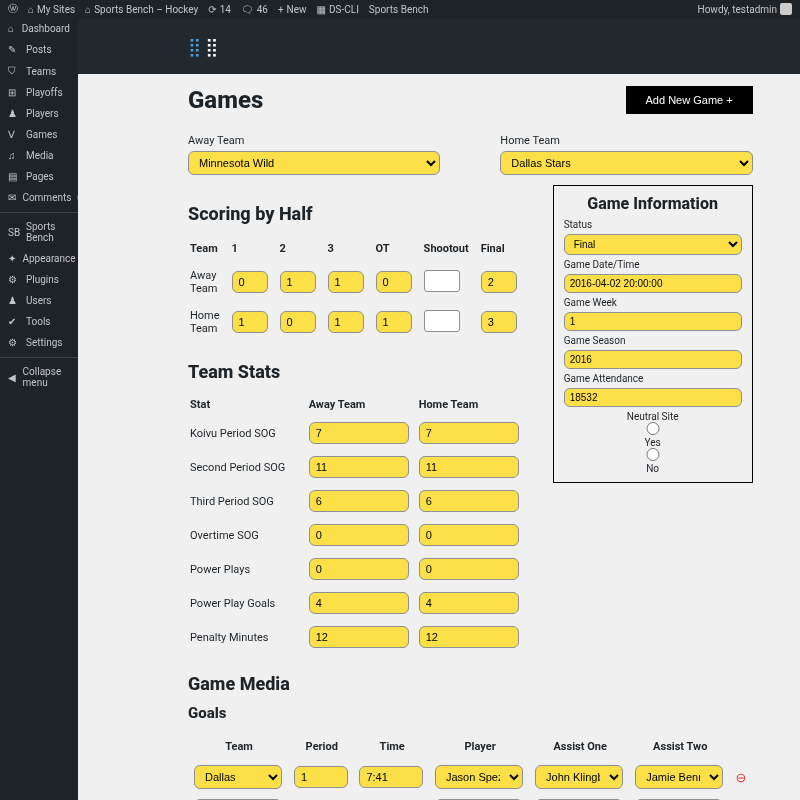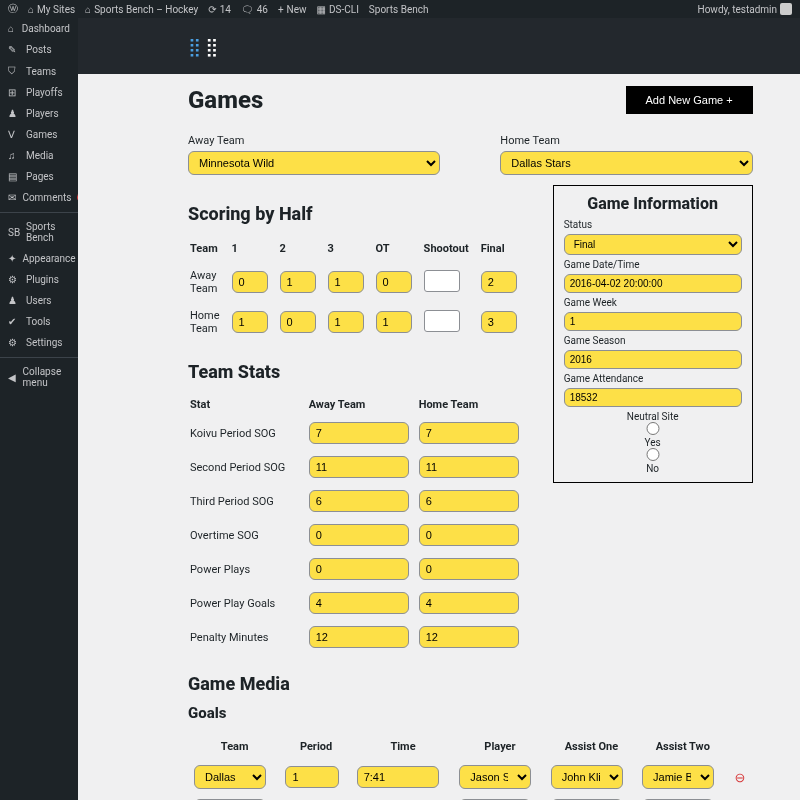--- a/index.html
+++ b/index.html
@@ -54,23 +54,23 @@
 
 .stats-table { width: 100%; max-width: 360px; }
 .stats-table th { font-size: 11px; text-align: left; padding: 4px 0; }
 .stats-table td { padding: 5px 8px 5px 0; font-size: 11px; }
 .stats-table td:first-child { width: 130px; }
 .statbox { width: 100px; }
 
 .events-table { width: 100%; }
 .events-table th { font-size: 11px; padding: 6px 4px; text-align: center; }
 .events-table td { padding: 4px; }
-.ev-sel { width: 72px; }
+.ev-sel { width: 88px; }
 .ev-num { width: 54px; }
-.ev-txt { width: 82px; }
+.ev-txt { width: 64px; }
 .remove { color: #d63638; font-size: 13px; cursor: pointer; text-align: center; }
 </style>
 </head>
 <body>
 
 <div class="adminbar">
   <div class="adminbar-left">
     <span class="ab-item">ⓦ</span>
     <span class="ab-item">⌂ <span>My Sites</span></span>
     <span class="ab-item">⌂ <span>Sports Bench – Hockey</span></span>

